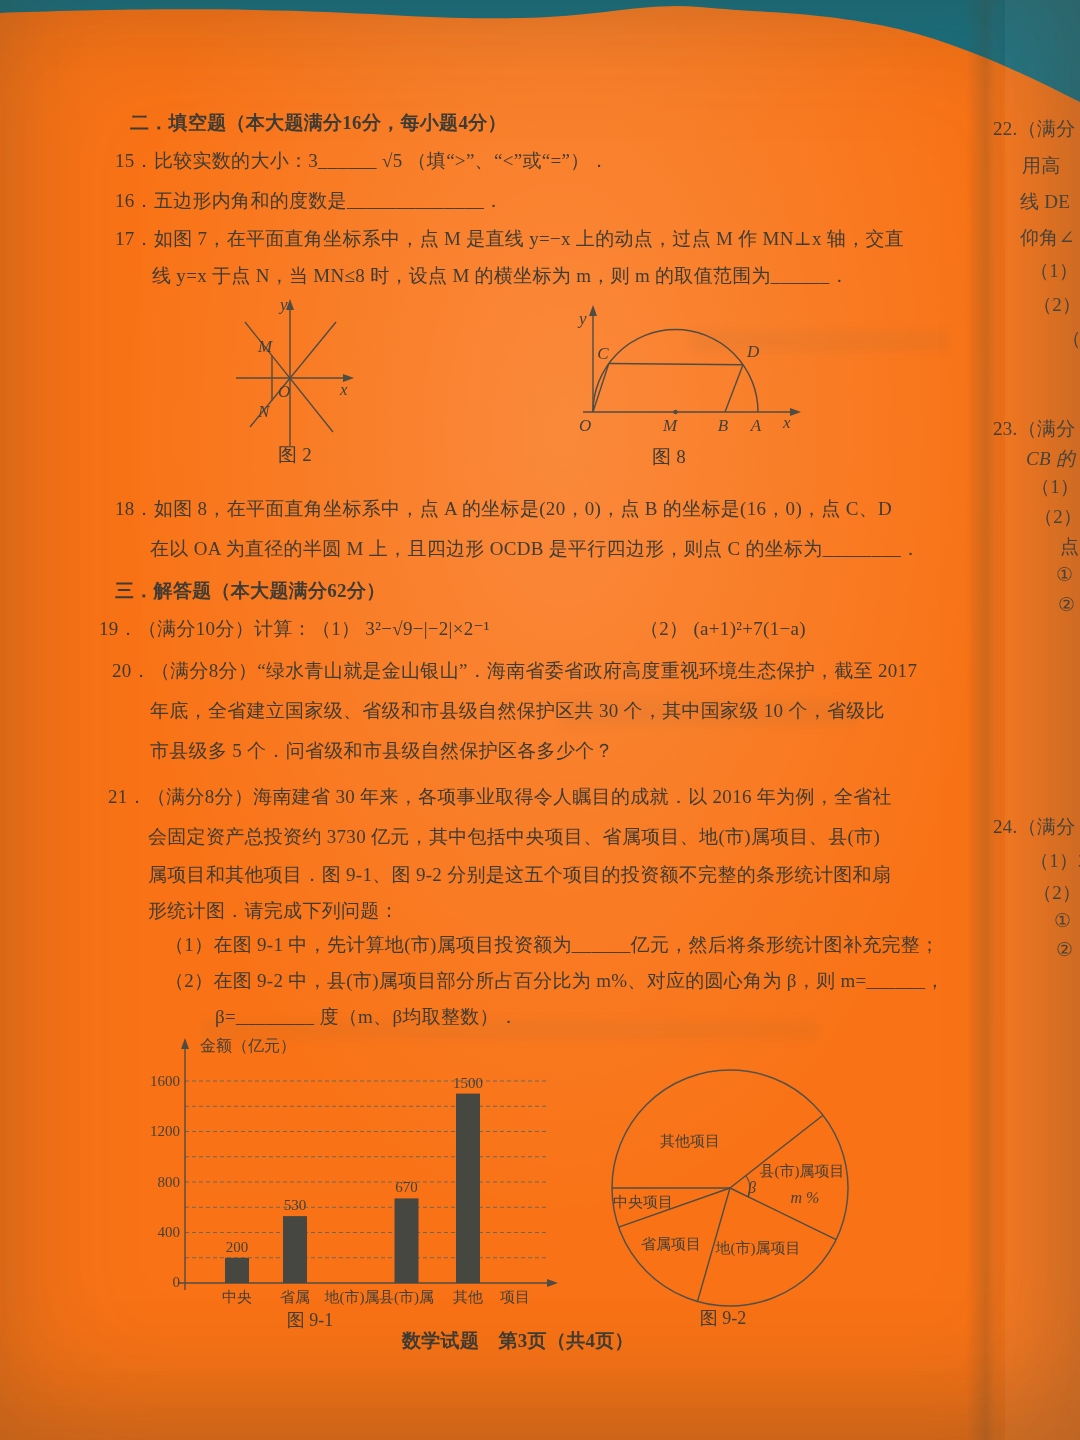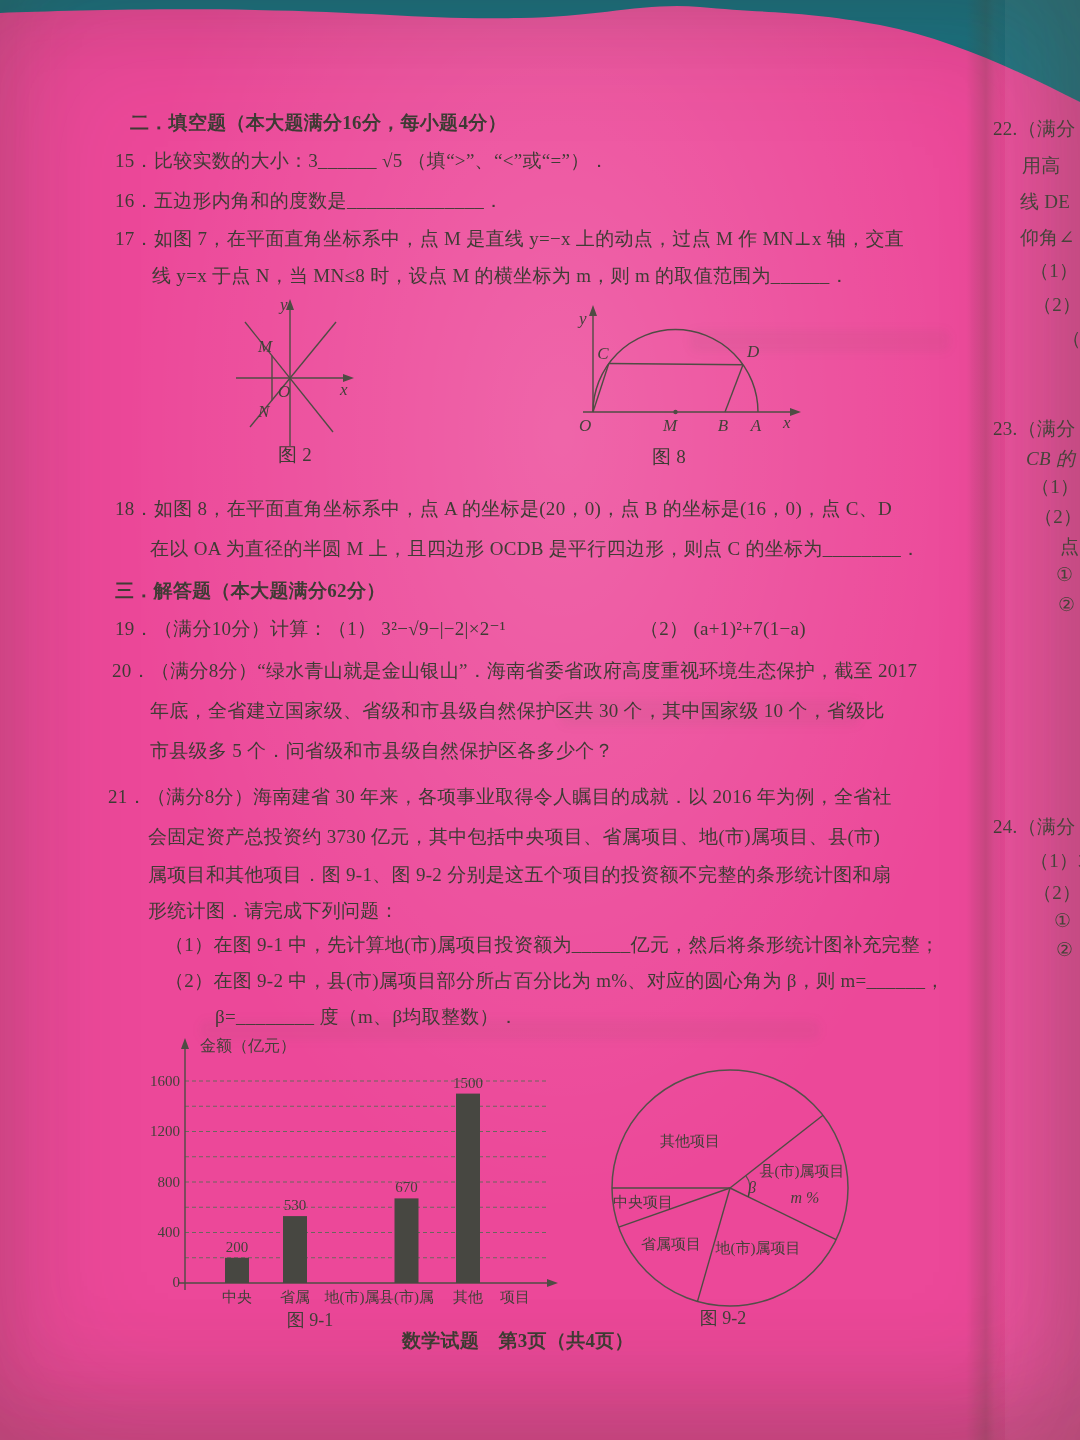--- a/index.html
+++ b/index.html
@@ -1,18 +1,18 @@
 <!DOCTYPE html>
 <html><head>
 <meta charset="utf-8">
 <style>
   html,body{margin:0;padding:0;background:#2a2a2a;}
   #page{
     position:relative;width:1080px;height:1440px;overflow:hidden;
-    background:#ec4899;
+    background:#f97316;
     font-family:"Liberation Serif","DejaVu Serif",serif;
   }
   #page::after{
     content:"";position:absolute;inset:0;pointer-events:none;
     box-shadow:inset 0 0 140px rgba(70,62,45,.22), inset -40px 0 80px rgba(70,62,45,.10), inset 0 -60px 90px rgba(70,62,45,.12);
   }
   .shade-center{
     position:absolute;inset:0;pointer-events:none;
     background:radial-gradient(ellipse at 52% 30%, rgba(255,255,255,.16) 0%, rgba(255,255,255,0) 55%);
   }
@@ -92,21 +92,21 @@
     <text class="it" x="181" y="131" font-size="17" text-anchor="middle">A</text>
     <text class="it" x="28" y="59" font-size="17" text-anchor="middle">C</text>
     <text class="it" x="172" y="57" font-size="17">D</text>
   </svg>
   <div class="t" style="left:652px;top:446px">图 8</div>
 
   <div class="t" style="left:115px;top:498px">18．如图 8，在平面直角坐标系中，点 A 的坐标是(20，0)，点 B 的坐标是(16，0)，点 C、D</div>
   <div class="t" style="left:150px;top:538px">在以 OA 为直径的半圆 M 上，且四边形 OCDB 是平行四边形，则点 C 的坐标为________．</div>
 
   <div class="t b" style="left:115px;top:580px">三．解答题（本大题满分62分）</div>
-  <div class="t" style="left:115px;top:618px">19．（满分10分）计算：（1） 3²−√9−|−2|×2⁻¹</div>
+  <div class="t" style="left:99px;top:618px">19．（满分10分）计算：（1） 3²−√9−|−2|×2⁻¹</div>
   <div class="t" style="left:640px;top:618px">（2） (a+1)²+7(1−a)</div>
   <div class="t" style="left:112px;top:660px">20．（满分8分）“绿水青山就是金山银山”．海南省委省政府高度重视环境生态保护，截至 2017</div>
   <div class="t" style="left:150px;top:700px">年底，全省建立国家级、省级和市县级自然保护区共 30 个，其中国家级 10 个，省级比</div>
   <div class="t" style="left:150px;top:740px">市县级多 5 个．问省级和市县级自然保护区各多少个？</div>
   <div class="t" style="left:108px;top:786px">21．（满分8分）海南建省 30 年来，各项事业取得令人瞩目的成就．以 2016 年为例，全省社</div>
   <div class="t" style="left:148px;top:826px">会固定资产总投资约 3730 亿元，其中包括中央项目、省属项目、地(市)属项目、县(市)</div>
   <div class="t" style="left:148px;top:864px">属项目和其他项目．图 9-1、图 9-2 分别是这五个项目的投资额不完整的条形统计图和扇</div>
   <div class="t" style="left:148px;top:900px">形统计图．请完成下列问题：</div>
   <div class="t" style="left:165px;top:934px">（1）在图 9-1 中，先计算地(市)属项目投资额为______亿元，然后将条形统计图补充完整；</div>
   <div class="t" style="left:165px;top:970px">（2）在图 9-2 中，县(市)属项目部分所占百分比为 m%、对应的圆心角为 β，则 m=______，</div>

